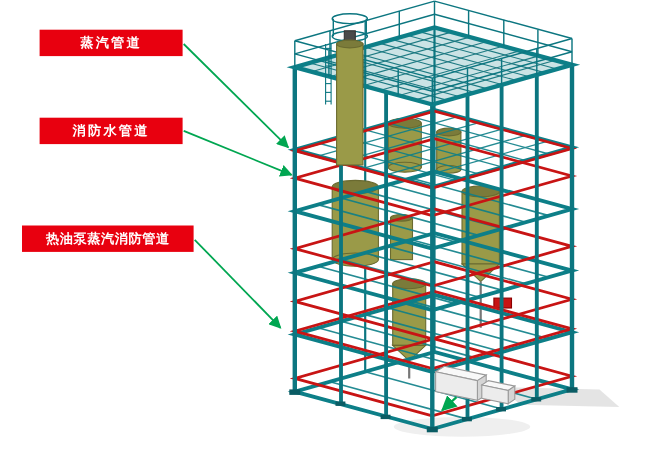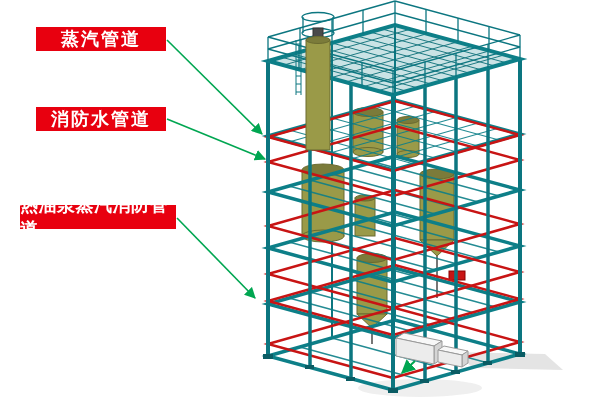--- a/index.html
+++ b/index.html
@@ -4,21 +4,21 @@
 <style>
   html,body{margin:0;padding:0;background:#fff;}
   .stage{
     position:relative;width:600px;height:413px;background:#ffffff;overflow:hidden;
     font-family:"Liberation Sans",sans-serif;
   }
   .stage svg{position:absolute;left:0;top:0;}
   .callout{
     position:absolute;height:24px;background:#e8000f;color:#ffffff;
     display:flex;align-items:center;justify-content:center;
-    font-size:18px;font-weight:bold;z-index:2;letter-spacing:2px;
+    font-size:12px;font-weight:bold;z-index:2;letter-spacing:2px;
   }
   #callout-steam{left:36px;top:27px;width:130px;}
   #callout-firewater{left:36px;top:107px;width:130px;text-align:center;}
   #callout-hotoil{left:20px;top:205px;width:156px;letter-spacing:0.5px;align-items:center;}
 </style>
 </head>
 <body>
 
 <div class="stage">
 

